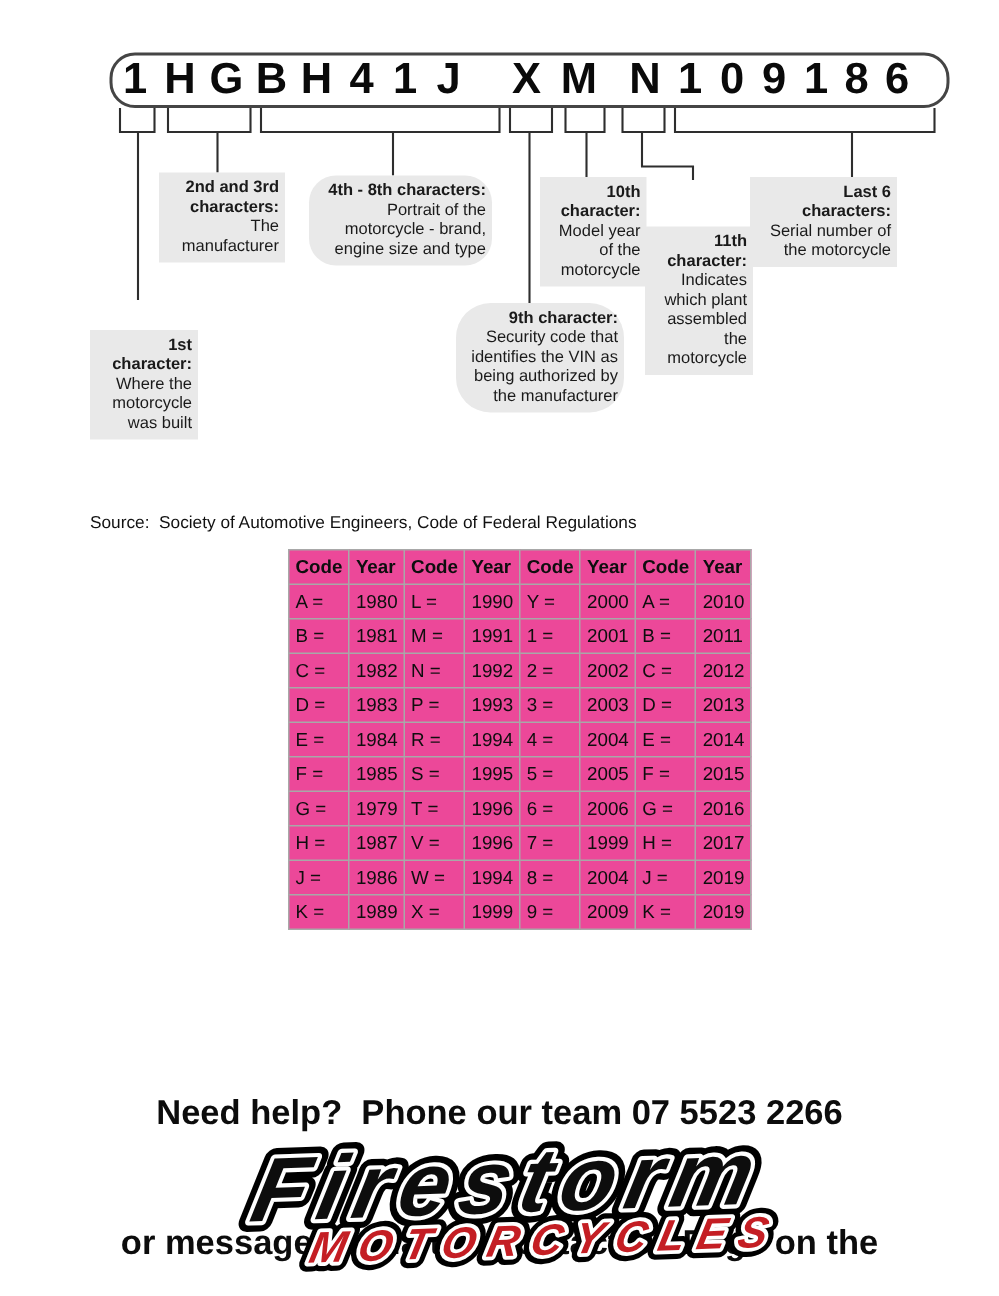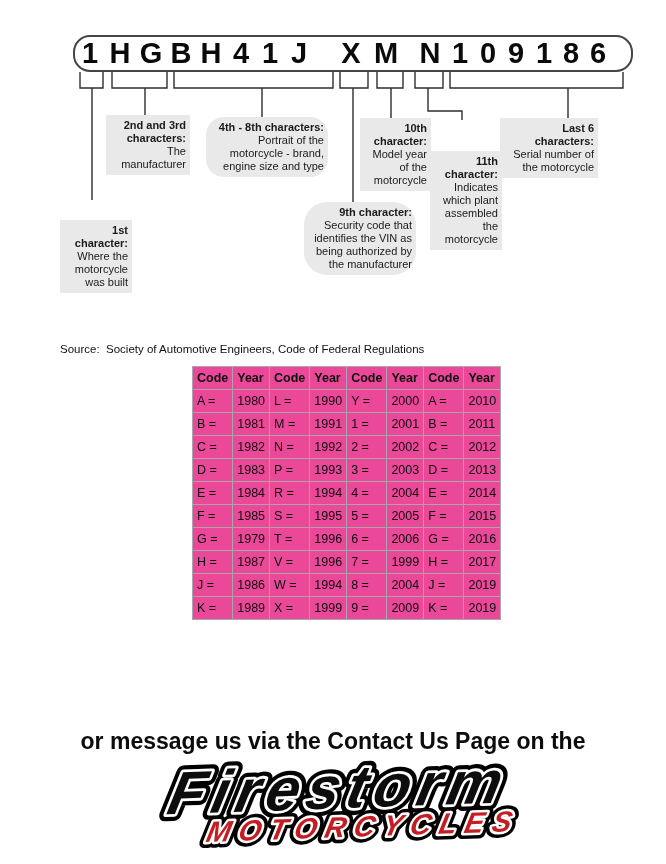--- a/index.html
+++ b/index.html
@@ -233,20 +233,21 @@
         <td>1999</td>
         <td>9 =</td>
         <td>2009</td>
         <td>K =</td>
         <td>2019</td>
       </tr>
     </tbody>
   </table>
 
 <div class="help">
+  <div>Need help?  Phone our team 07 5523 2266</div>
   <div>or message us via the Contact Us Page on the</div>
   
 </div>
 
 <svg class="logo" width="395" height="102" viewBox="0 0 395 102">
   <g transform="rotate(-2 197 50) skewX(-14)">
     <text class="lg-f st-black-f" x="30" y="52">Firestorm</text>
     <text class="lg-m st-black-m" x="76" y="81">MOTORCYCLES</text>
     <text class="lg-m st-white-m" x="76" y="81">MOTORCYCLES</text>
     <text class="lg-m fill-m" x="76" y="81">MOTORCYCLES</text>

